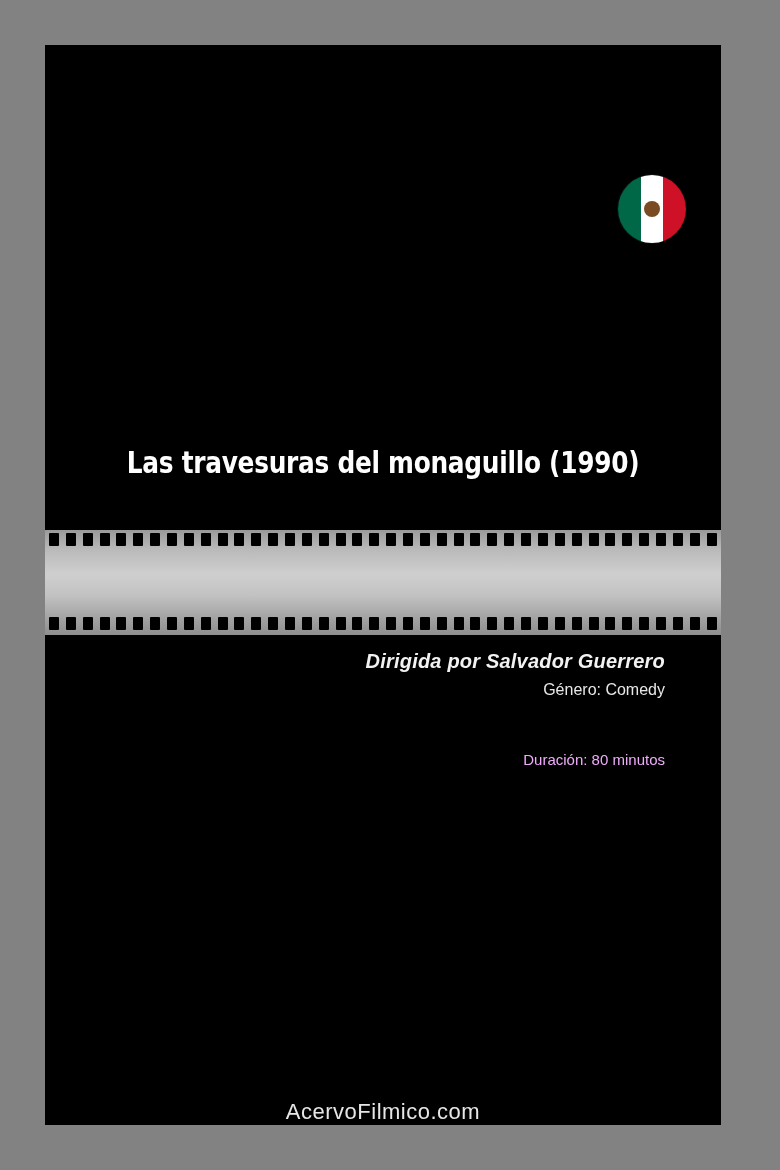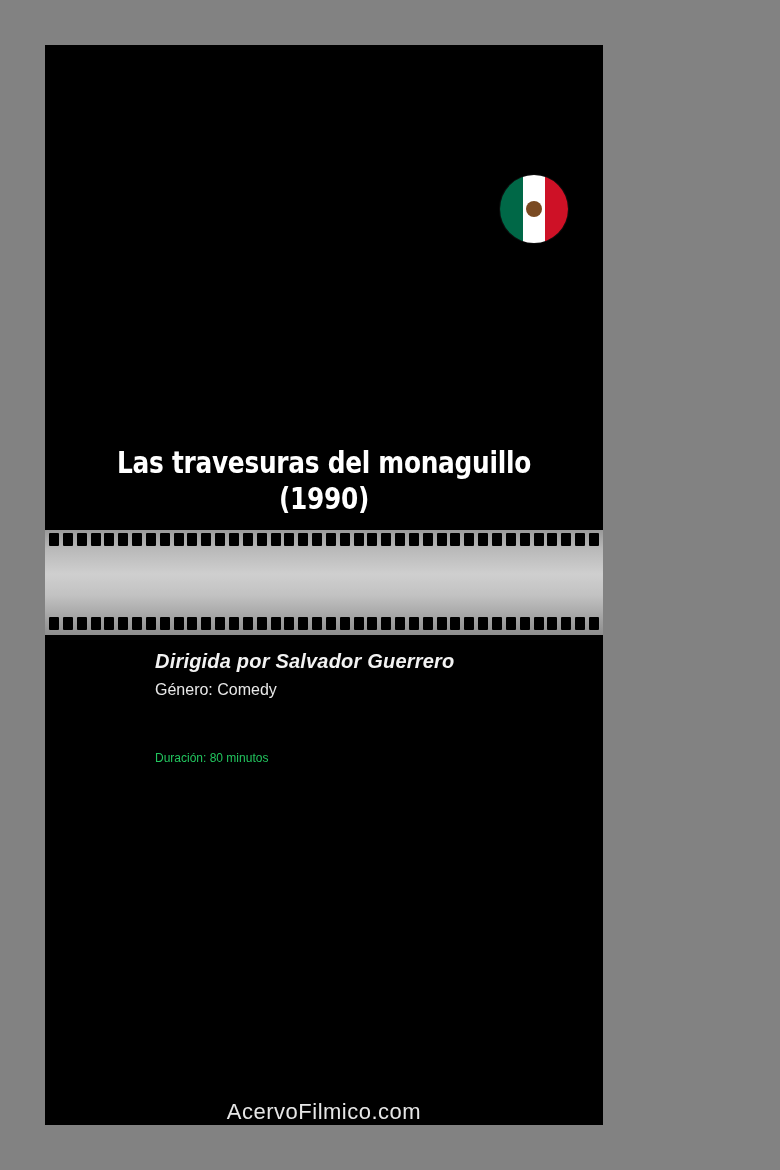--- a/index.html
+++ b/index.html
@@ -11,24 +11,25 @@
     width: 780px;
     height: 1170px;
     overflow: hidden;
     font-family: "Liberation Sans", sans-serif;
   }
 
   .poster {
     position: absolute;
     left: 45px;
     top: 45px;
-    width: 558px;
+    width: 668px;
     height: 1080px;
     background: #000000;
     overflow: hidden;
+    padding-left: 8px;
   }
 
   
   .flag-badge {
     position: absolute;
     right: 35px;
     top: 130px;
     width: 68px;
     height: 68px;
     border-radius: 50%;
@@ -99,42 +100,43 @@
   .perf {
     width: 10px;
     height: 13px;
     background: #000000;
     border-radius: 1px;
   }
 
   
   .credits {
     position: absolute;
-    left: 110px;
+    left: 100px;
     top: 605px;
     width: 520px;
     color: #f2f2f2;
+    text-align: right;
   }
   .director {
     font-family: "Liberation Sans", sans-serif;
     font-style: italic;
     font-weight: bold;
     font-size: 20px;
     margin: 0 0 8px 0;
     letter-spacing: 0.2px;
   }
   .genre {
     font-size: 16px;
     margin: 0;
     color: #e8e8e8;
   }
   .duration {
-    font-size: 12px;
+    font-size: 15px;
     margin: 52px 0 0 0;
-    color: #22c55e;
+    color: #f0abfc;
   }
 
   
   .footer {
     position: absolute;
     left: 0;
     bottom: 0;
     width: 100%;
     text-align: center;
   }

